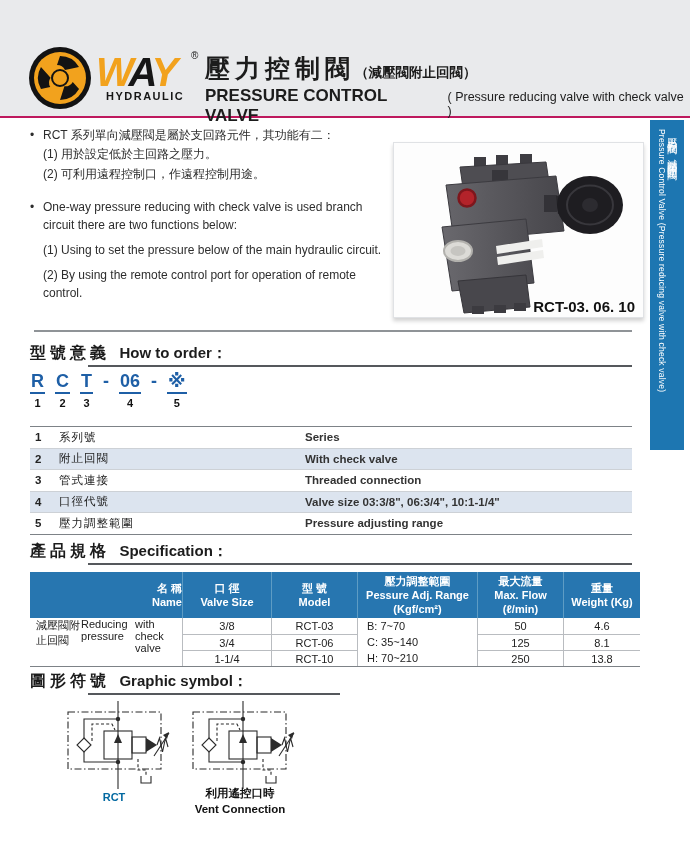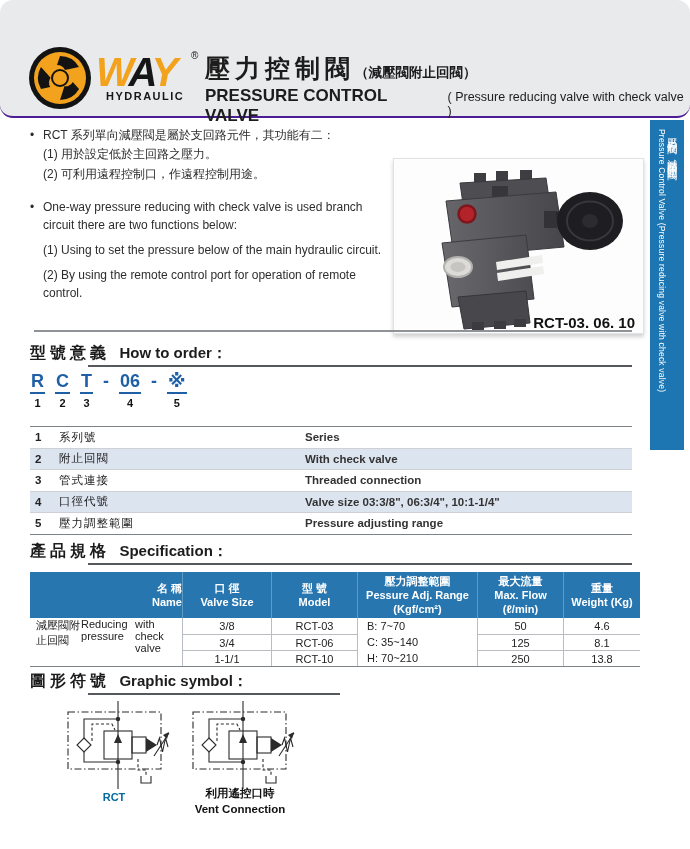--- a/index.html
+++ b/index.html
@@ -4,21 +4,21 @@
 <style>
   html,body{margin:0;padding:0;}
   body{
     width:690px;height:849px;background:#e9eaec;
     font-family:"Liberation Sans","DejaVu Sans",sans-serif;color:#222;
   }
   .page{position:relative;width:690px;height:849px;background:#ffffff;overflow:hidden;}
 
   
   .header{position:absolute;top:0;left:0;width:690px;height:118px;background:#e9eaec;
-          border-bottom:2px solid #4c1d95;box-sizing:border-box;border-radius:13px;}
+          border-bottom:2px solid #be185d;box-sizing:border-box;}
   .logo{position:absolute;left:28px;top:46px;display:flex;align-items:flex-start;}
   .logo-mark{width:64px;height:64px;}
   .logo-word-wrap{margin-left:4px;margin-top:8px;position:relative;}
   .logo-word{font-size:40px;font-weight:bold;font-style:italic;letter-spacing:-3px;line-height:0.9;}
   .lw1,.lw3{color:#f2a21d;} .lw2{color:#161616;}
   .logo-reg{position:absolute;right:-14px;top:-4px;font-size:10px;font-style:normal;color:#161616;}
   .logo-sub{font-size:11px;font-weight:bold;letter-spacing:1.5px;color:#161616;margin-top:0px;padding-left:14px;}
   .titles{position:absolute;left:178px;top:52px;margin-left:27px;}
   .t-line1{display:flex;align-items:baseline;}
   .t-zh{font-size:25px;font-weight:bold;letter-spacing:5px;color:#1c1c1c;}
@@ -27,21 +27,21 @@
   .t-en{font-size:17px;font-weight:bold;color:#1c1c1c;}
   .t-en-paren{font-size:12.5px;color:#1c1c1c;margin-left:3px;}
 
   
   .intro{position:absolute;left:30px;top:127px;width:365px;font-size:12px;line-height:1.45;color:#2d2d2d;}
   .b-row{display:flex;margin-bottom:2px;}
   .b-dot{width:13px;flex:none;}
   .b-ind{padding-left:13px;margin-bottom:2px;} .gap14{height:14px;} .gap6{height:6px;}
 
   
-  .photo-box{position:absolute;left:393px;top:158px;width:251px;height:176px;background:#fdfdfd;
+  .photo-box{position:absolute;left:393px;top:142px;width:251px;height:176px;background:#fdfdfd;
              border:1px solid #e0e2e5;box-shadow:0 3px 4px rgba(0,0,0,0.18);box-sizing:border-box;}
   .caption{position:absolute;right:8px;bottom:2px;font-weight:bold;font-size:15px;color:#111;}
 
   
   .side-tab{position:absolute;left:650px;top:120px;width:34px;height:330px;background:#1d76b1;
             color:#fff;display:flex;flex-direction:row;justify-content:center;
             padding-top:9px;box-sizing:border-box;}
   .tab-en{writing-mode:vertical-rl;font-size:8.5px;line-height:1.1;letter-spacing:0.2px;}
   .tab-zh{writing-mode:vertical-rl;font-size:10px;line-height:1.1;letter-spacing:2px;margin-left:1px;}
 
@@ -320,21 +320,21 @@
         <span>H: 70~210</span>
       </div>
       <div class="s-c c2 r1">3/8</div>
       <div class="s-c c3 r1">RCT-03</div>
       <div class="s-c c5 r1">50</div>
       <div class="s-c c6 r1">4.6</div>
       <div class="s-c c2 r2 bt">3/4</div>
       <div class="s-c c3 r2 bt">RCT-06</div>
       <div class="s-c c5 r2 bt">125</div>
       <div class="s-c c6 r2 bt">8.1</div>
-      <div class="s-c c2 r3 bt">1-1/1</div>
+      <div class="s-c c2 r3 bt">1-1/4</div>
       <div class="s-c c3 r3 bt">RCT-10</div>
       <div class="s-c c5 r3 bt">250</div>
       <div class="s-c c6 r3 bt">13.8</div>
     </div>
   </div>
 
   <div class="sec-head sym-head">
     <span class="zh">圖形符號</span>
     <span class="en">Graphic symbol：</span>
     <div class="head-line"></div>

